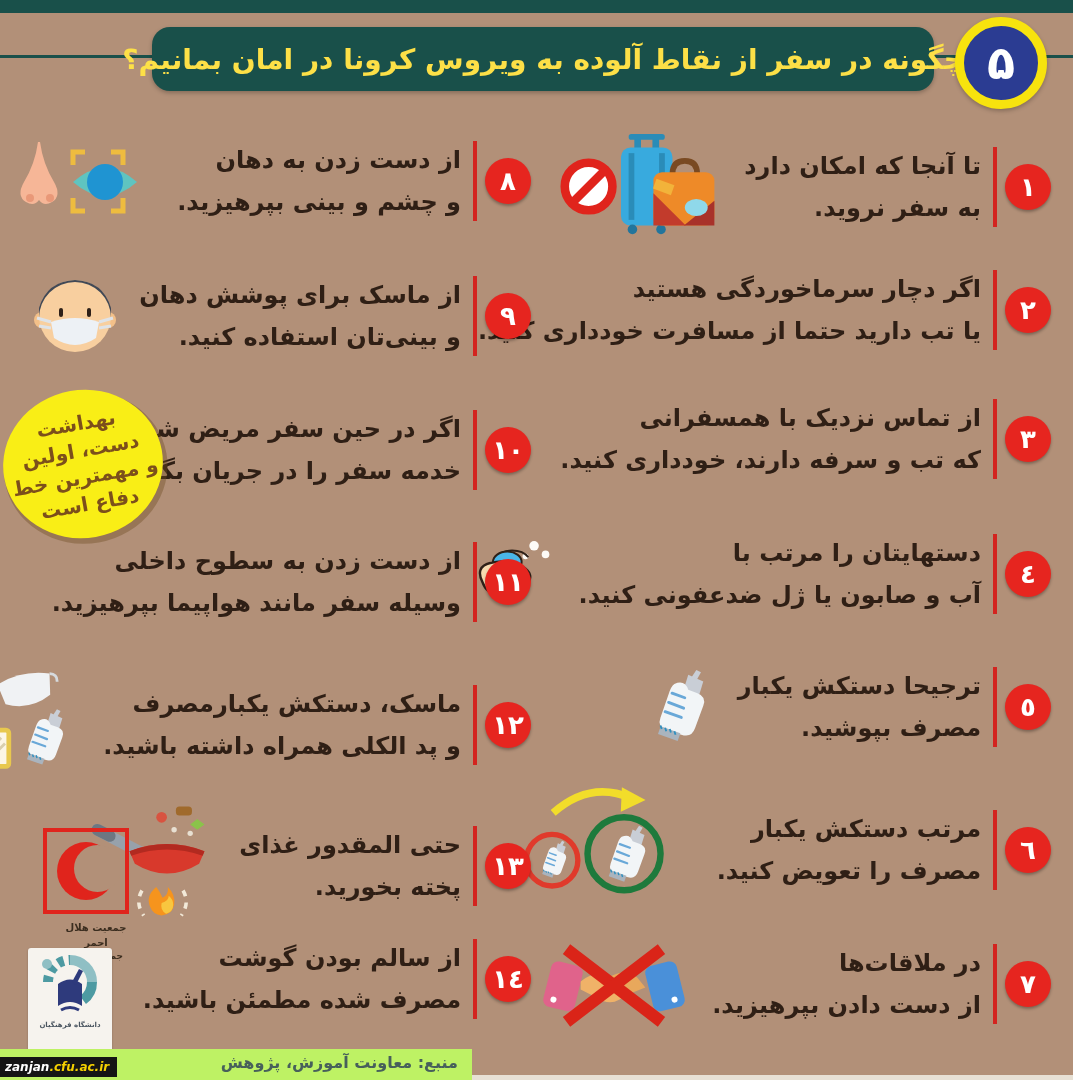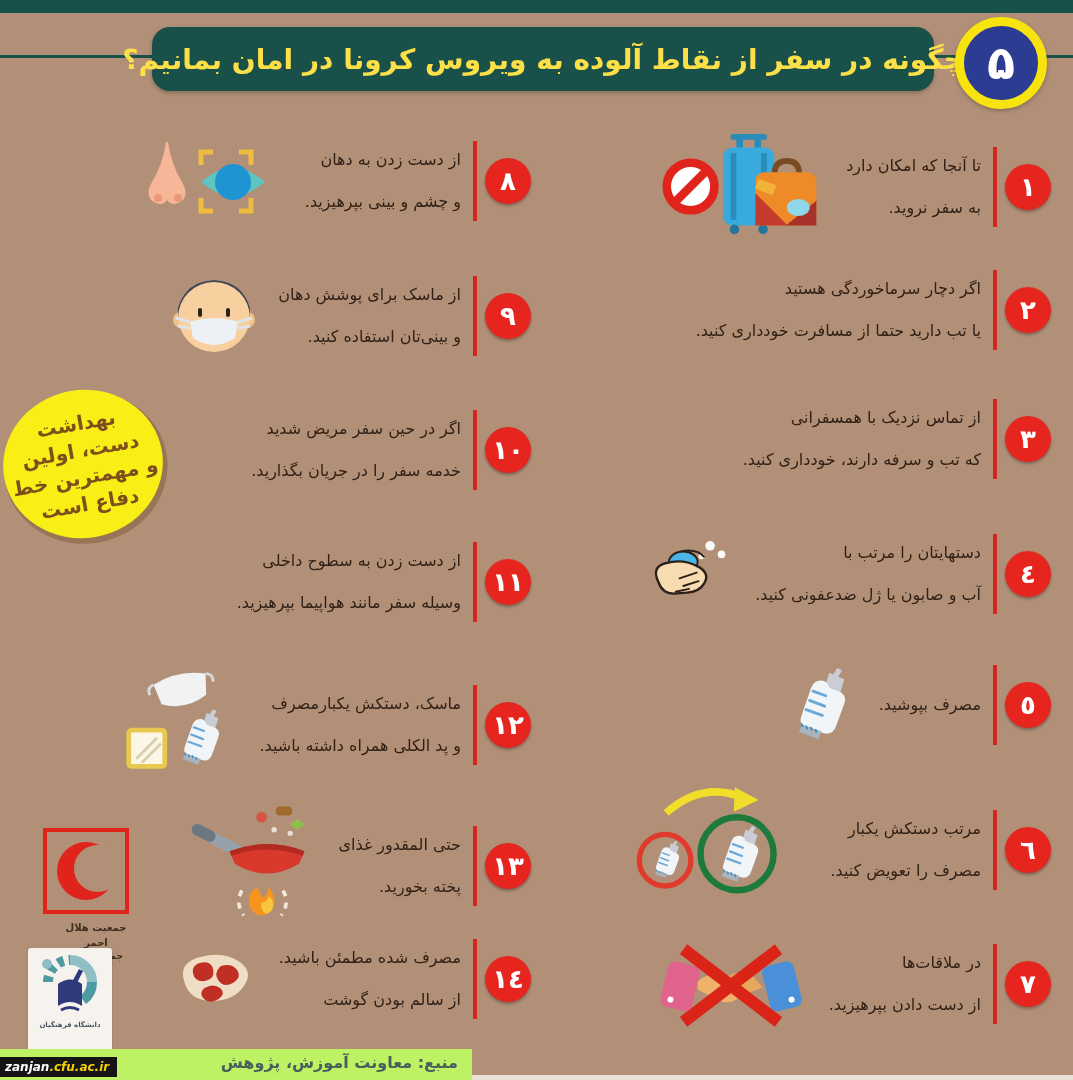--- a/index.html
+++ b/index.html
@@ -26,21 +26,21 @@
   
   .item{
     position:absolute;display:flex;direction:rtl;align-items:center;gap:12px;z-index:2;
   }
   .item .num{
     flex:0 0 auto;width:46px;height:46px;border-radius:50%;background:#e6251f;
     color:#fff;font-size:26px;font-weight:700;display:flex;align-items:center;justify-content:center;
     box-shadow:0 2px 3px rgba(0,0,0,.3);
   }
   .item .bar{flex:0 0 auto;width:4px;height:80px;background:#d3241f;margin-right:-4px;}
-  .item .txt{color:#2f1f15;font-size:16px;font-weight:400;line-height:42px;text-align:right;}
+  .item .txt{color:#2f1f15;font-size:24px;font-weight:700;line-height:42px;text-align:right;}
   .item .txt div{white-space:nowrap;}
   .item .icon{flex:0 0 auto;margin-right:10px;display:flex;align-items:center;}
   
   .note-badge{
     position:absolute;top:390px;left:3px;width:160px;height:148px;border-radius:50%;
     background:#f9ee16;transform:rotate(-10deg);
     display:flex;align-items:center;justify-content:center;text-align:center;
     box-shadow:2px 4px 0 2px rgba(110,78,34,.4);z-index:2;
   }
   .note-badge .blines{color:#7c4f1b;font-size:20px;font-weight:700;line-height:1.35;direction:rtl;}
@@ -164,20 +164,21 @@
         <path d="M12 48 q-8 -16 8 -20 q18 -5 34 4 q12 7 6 17 q-5 9 -18 10 l-14 1 q-12 0 -16 -12 z" fill="#f7dbb1" stroke="#2e2018" stroke-width="2.5"></path>
         <path d="M34 44 l18 -6 M38 52 l16 -5 M30 58 l14 -3" stroke="#2e2018" stroke-width="2" fill="none" stroke-linecap="round"></path>
       </svg>
     </div>
   </div>
 
   <div class="item" style="top:665px;right:22px;">
     <div class="num">٥</div>
     <div class="bar"></div>
     <div class="txt">
+      <div>ترجیحا دستکش یکبار</div>
         <div>مصرف بپوشید.</div>
     </div>
     <div class="icon">
       <svg viewBox="0 0 64 64" width="74" height="74">
           <use href="#glove-pair"></use>
         </svg>
     </div>
   </div>
 
   <div class="item" style="top:799px;right:22px;">
@@ -330,22 +331,22 @@
         <path d="M88 112 q-2 8 5 12 q8 -2 8 -10 q0 -6 -5 -10 q0 6 -8 8 z" fill="#f8c63f"></path>
         <path d="M66 98 q-8 14 2 28 M112 98 q8 14 -2 28" stroke="#f2e9d8" stroke-width="4" fill="none" stroke-dasharray="7 7"></path>
       </svg>
     </div>
   </div>
 
   <div class="item" style="top:937px;right:542px;">
     <div class="num">١٤</div>
     <div class="bar"></div>
     <div class="txt">
-      <div>مصرف شده مطمئن باشید.</div>
-        <div>از سالم بودن گوشت</div>
+      <div>از سالم بودن گوشت</div>
+        <div>مصرف شده مطمئن باشید.</div>
     </div>
     <div class="icon">
       <svg viewBox="0 0 92 72" width="84" height="66">
         <path d="M12 38 q-6 -20 18 -26 q26 -7 44 6 q14 11 4 25 q-10 16 -34 17 q-26 1 -32 -22 z" fill="#f0ddc5"></path>
         <path d="M22 30 q-2 -10 10 -12 q10 -2 12 8 q2 10 -8 12 q-12 2 -14 -8 z" fill="#bf2f23"></path>
         <path d="M52 22 q12 -4 18 4 q6 8 -4 14 q-10 6 -16 -2 q-6 -8 2 -16 z" fill="#bf2f23"></path>
         <path d="M34 46 q10 -6 18 0 q6 6 -2 12 q-10 6 -16 0 q-6 -6 0 -12 z" fill="#bf2f23"></path>
       </svg>
     </div>
   </div>

